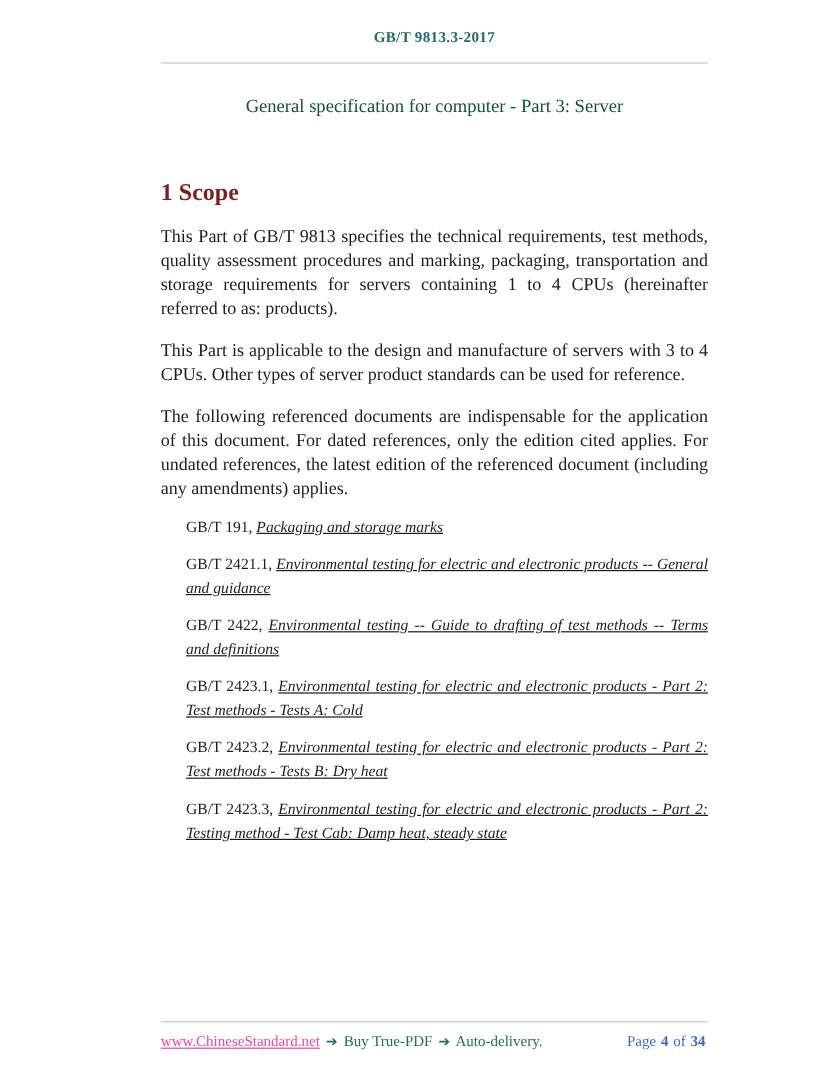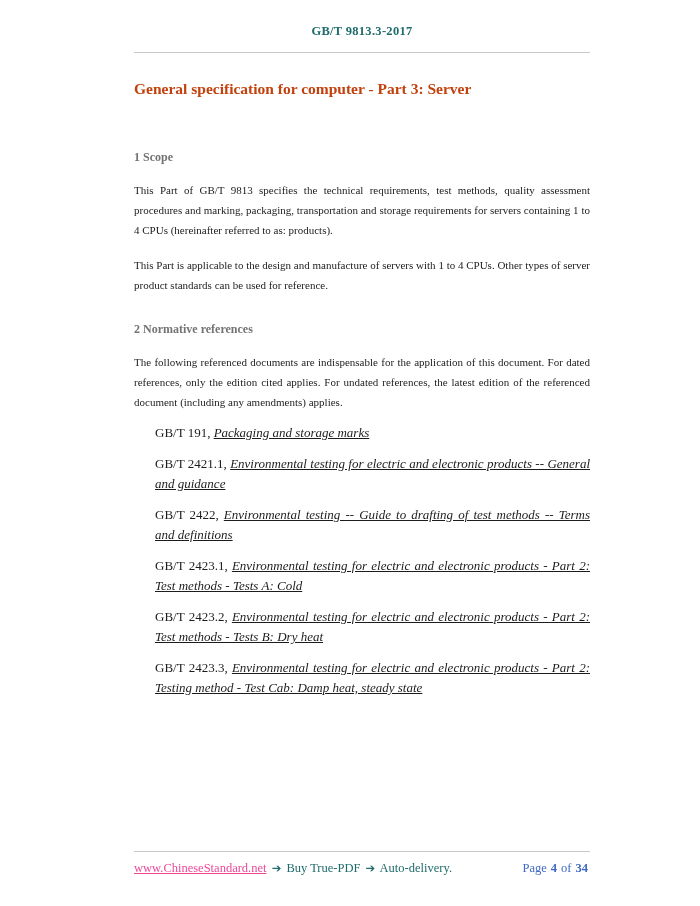--- a/index.html
+++ b/index.html
@@ -24,34 +24,35 @@
     font-size: 12.5px;
     letter-spacing: 0.3px;
     color: #1f6b6b;
   }
   .header-rule {
     border: none;
     border-top: 1px solid #c9c9c9;
     margin-top: 13px;
   }
   .doc-title {
+    text-align: center;
     font-size: 15.5px;
-    font-weight: bold;
-    color: #c2410c;
+    font-weight: normal;
+    color: #14532d;
     margin-top: 27px;
   }
   h2.section-heading {
-    font-size: 12px;
+    font-size: 20px;
     font-weight: bold;
-    color: #737373;
+    color: #7f1d1d;
   }
   .h2-scope { margin-top: 52px; }
   .h2-normative { margin-top: 27px; }
   p.body-par {
-    font-size: 11px;
+    font-size: 15px;
     line-height: 20px;
     text-align: justify;
     margin-top: 15px;
   }
   .ref-list { margin-top: 6px; }
   p.ref {
     font-size: 13px;
     line-height: 20px;
     text-align: justify;
     margin-left: 21px;
@@ -101,25 +102,24 @@
 <div class="page">
 
   <div class="doc-header">GB/T 9813.3-2017</div>
   <hr class="header-rule">
 
   <h1 class="doc-title">General specification for computer - Part 3: Server</h1>
 
   <section>
     <h2 class="section-heading h2-scope">1 Scope</h2>
     <p class="body-par">This Part of GB/T 9813 specifies the technical requirements, test methods, quality assessment procedures and marking, packaging, transportation and storage requirements for servers containing 1 to 4 CPUs (hereinafter referred to as: products).</p>
-    <p class="body-par">This Part is applicable to the design and manufacture of servers with 1 to 4 CPUs. Other types of server product standards can be used for reference.</p>
+    <p class="body-par">This Part is applicable to the design and manufacture of servers with 3 to 4 CPUs. Other types of server product standards can be used for reference.</p>
   </section>
 
   <section>
-    <h2 class="section-heading h2-normative">2 Normative references</h2>
     <p class="body-par">The following referenced documents are indispensable for the application of this document. For dated references, only the edition cited applies. For undated references, the latest edition of the referenced document (including any amendments) applies.</p>
 
     <div class="ref-list">
       <p class="ref"><span class="ref-code">GB/T 191,</span> <i class="ref-title">Packaging and storage marks</i></p>
       <p class="ref"><span class="ref-code">GB/T 2421.1,</span> <i class="ref-title">Environmental testing for electric and electronic products -- General and guidance</i></p>
       <p class="ref"><span class="ref-code">GB/T 2422,</span> <i class="ref-title">Environmental testing -- Guide to drafting of test methods -- Terms and definitions</i></p>
       <p class="ref"><span class="ref-code">GB/T 2423.1,</span> <i class="ref-title">Environmental testing for electric and electronic products - Part 2: Test methods - Tests A: Cold</i></p>
       <p class="ref"><span class="ref-code">GB/T 2423.2,</span> <i class="ref-title">Environmental testing for electric and electronic products - Part 2: Test methods - Tests B: Dry heat</i></p>
       <p class="ref"><span class="ref-code">GB/T 2423.3,</span> <i class="ref-title">Environmental testing for electric and electronic products - Part 2: Testing method - Test Cab: Damp heat, steady state</i></p>
     </div>

